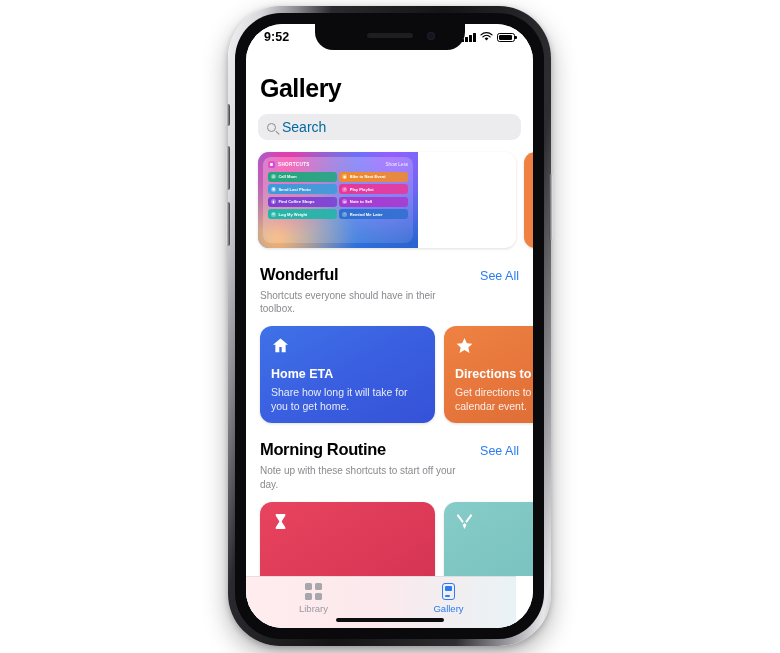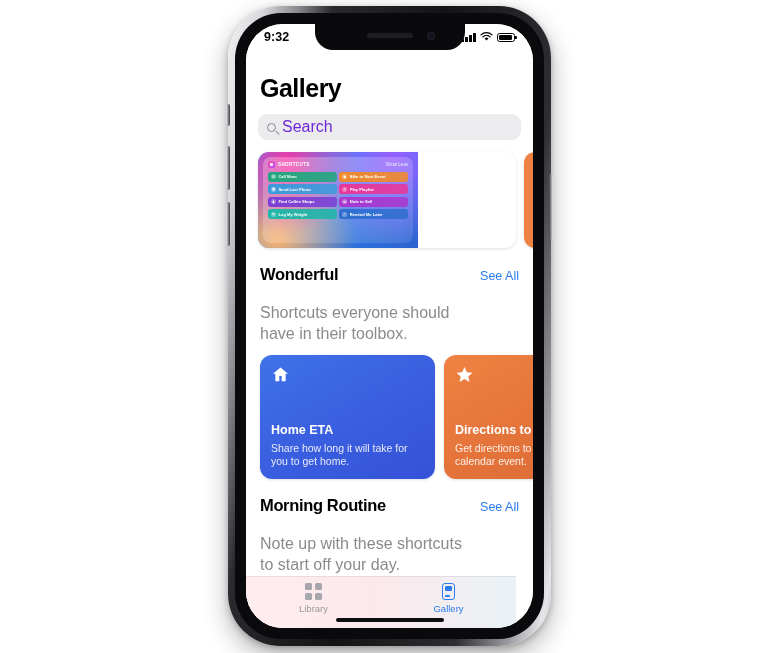--- a/index.html
+++ b/index.html
@@ -70,21 +70,21 @@
   
   .app { position:absolute; top:0; left:0; right:0; bottom:0; background:#fff; }
   .content { position:absolute; top:26px; left:0; right:0; bottom:52px; overflow:hidden; }
 
   .page-title { font-size:25px; font-weight:bold; color:#000; margin:24px 0 0 14px; letter-spacing:-.5px; }
 
   .searchbar {
     margin:11px 12px 0 12px; height:26px; background:#ececee; border-radius:9px;
     display:flex; align-items:center; padding:0 9px; gap:6px;
   }
-  .search-ph { font-size:16px; color:#6d28d9; }
+  .search-ph { font-size:14px; color:#0369a1; }
   .mag { width:9px; height:9px; border:1.4px solid #8b8b90; border-radius:50%; position:relative; flex:none; }
   .mag::after { content:""; position:absolute; right:-4px; bottom:-2.5px; width:4.5px; height:1.4px;
                 background:#8b8b90; transform:rotate(45deg); border-radius:1px; }
 
   
   .featured { margin-top:12px; padding-left:12px; display:flex; gap:8px; }
   .feat-card {
     flex:none; width:258px; height:96px; border-radius:11px; overflow:hidden;
     display:flex; box-shadow:0 1px 3px rgba(0,0,0,.13);
   }
@@ -119,26 +119,26 @@
   .feat-right {
     flex:1; background:#2f6fd0; display:flex; align-items:center; padding:0 13px;
   }
   .feat-txt { font-size:14.5px; font-weight:bold; color:#fff; line-height:1.24; letter-spacing:-.2px; }
 
   
   .sec { margin:17px 14px 0 14px; }
   .sec-top { display:flex; align-items:baseline; justify-content:space-between; }
   .sec-title { font-size:16.5px; font-weight:bold; color:#000; letter-spacing:-.35px; }
   .sec-more { font-size:12.5px; color:#2b7cf0; }
-  .sec-sub { font-size:16px; color:#8a8a8f; line-height:1.32; margin-top:18px; max-width:205px; }
+  .sec-sub { font-size:10px; color:#8a8a8f; line-height:1.32; margin-top:5px; max-width:205px; }
 
   
   .cards { margin-top:11px; padding-left:14px; display:flex; gap:9px; }
   .card {
-    flex:none; width:175px; height:124px; border-radius:12px; padding:10px 11px;
+    flex:none; width:175px; height:97px; border-radius:12px; padding:10px 11px;
     display:flex; flex-direction:column; justify-content:space-between;
     box-shadow:0 1px 3px rgba(0,0,0,.13); overflow:hidden;
   }
   .card-icon { width:19px; height:19px; color:#fff; }
   .card-name { font-size:12.5px; font-weight:bold; color:#fff; line-height:1.2; }
   .card-desc { font-size:10.5px; color:rgba(255,255,255,.88); line-height:1.32; margin-top:4px; }
   .c-blue   { background:linear-gradient(150deg,#3f72e8 0%,#3a5fe0 50%,#3552d8 100%); }
   .c-orange { background:linear-gradient(150deg,#ef8242 0%,#e4733a 55%,#d96a34 100%); }
   .c-red    { background:linear-gradient(150deg,#e8445f 0%,#dd3a58 55%,#d23350 100%); }
   .c-teal   { background:linear-gradient(150deg,#86ccc8 0%,#7cc4c1 55%,#74bcb9 100%); }
@@ -177,21 +177,21 @@
 
     <div class="phone-inner">
       <div class="screen">
 
         <div class="notch">
           <div class="speaker"></div>
           <div class="cam"></div>
         </div>
 
         <div class="statusbar">
-          <div class="st-time">9:32</div>
+          <div class="st-time">9:52</div>
           <div class="st-right">
             <div class="bars">
                 <i></i>
                 <i></i>
                 <i></i>
                 <i></i>
               </div>
             <svg width="13" height="10" viewBox="0 0 13 10">
               <path d="M6.5 8.6 4.6 6.5a2.8 2.8 0 0 1 3.8 0z" fill="#000"></path>
               <path d="M2.9 4.9a5.2 5.2 0 0 1 7.2 0" stroke="#000" stroke-width="1.3" fill="none" stroke-linecap="round"></path>

